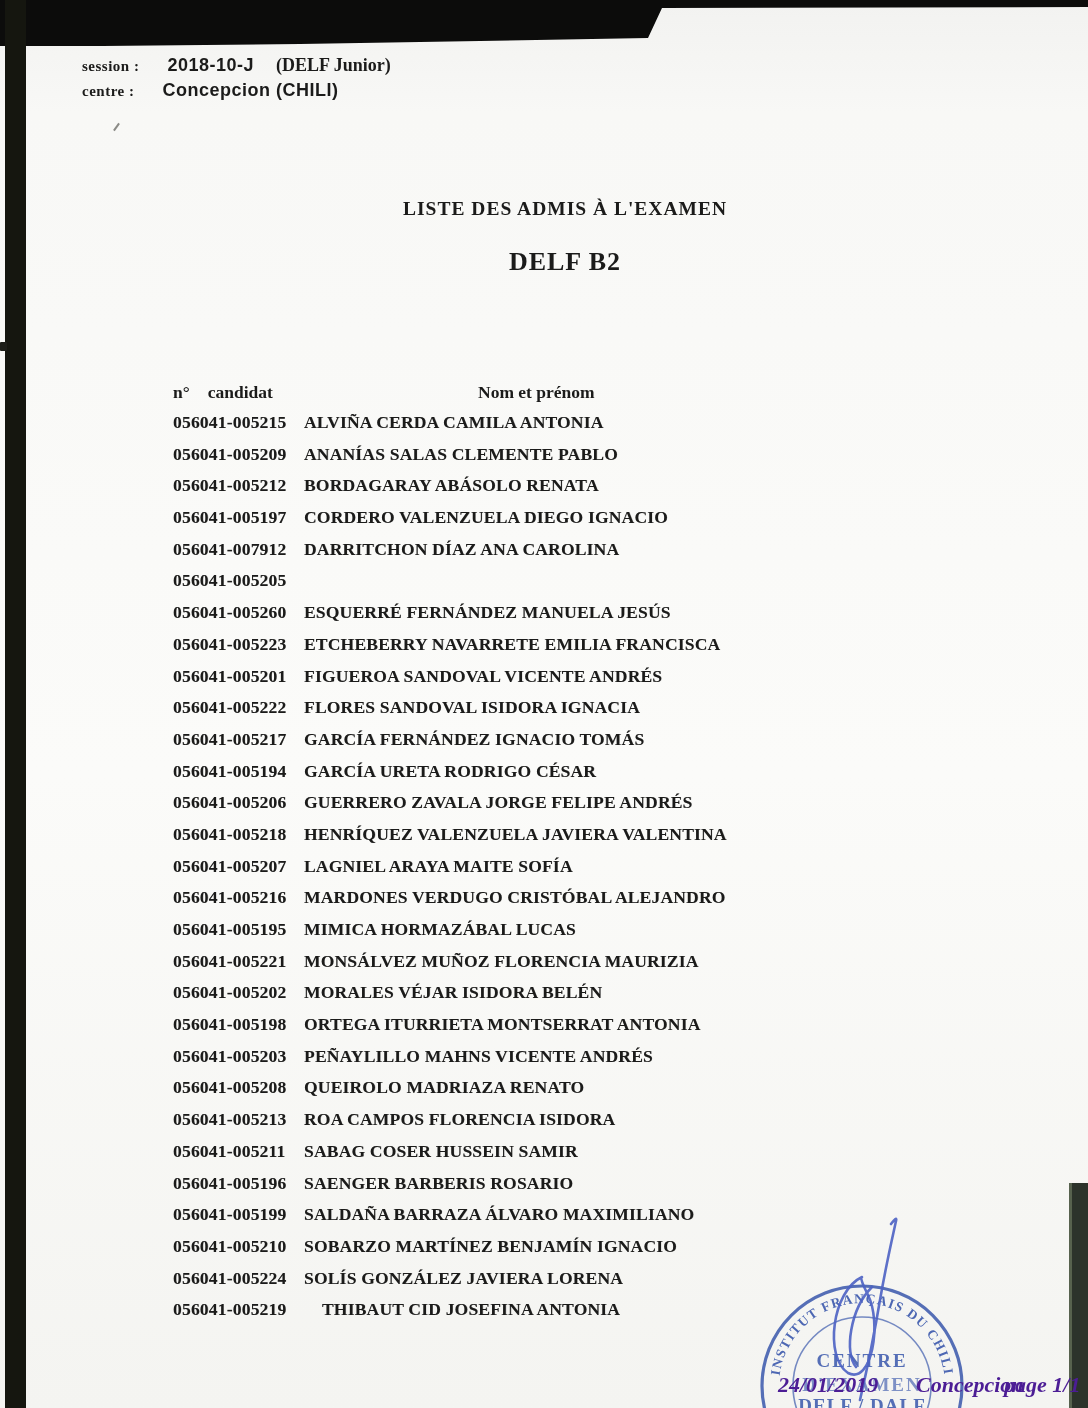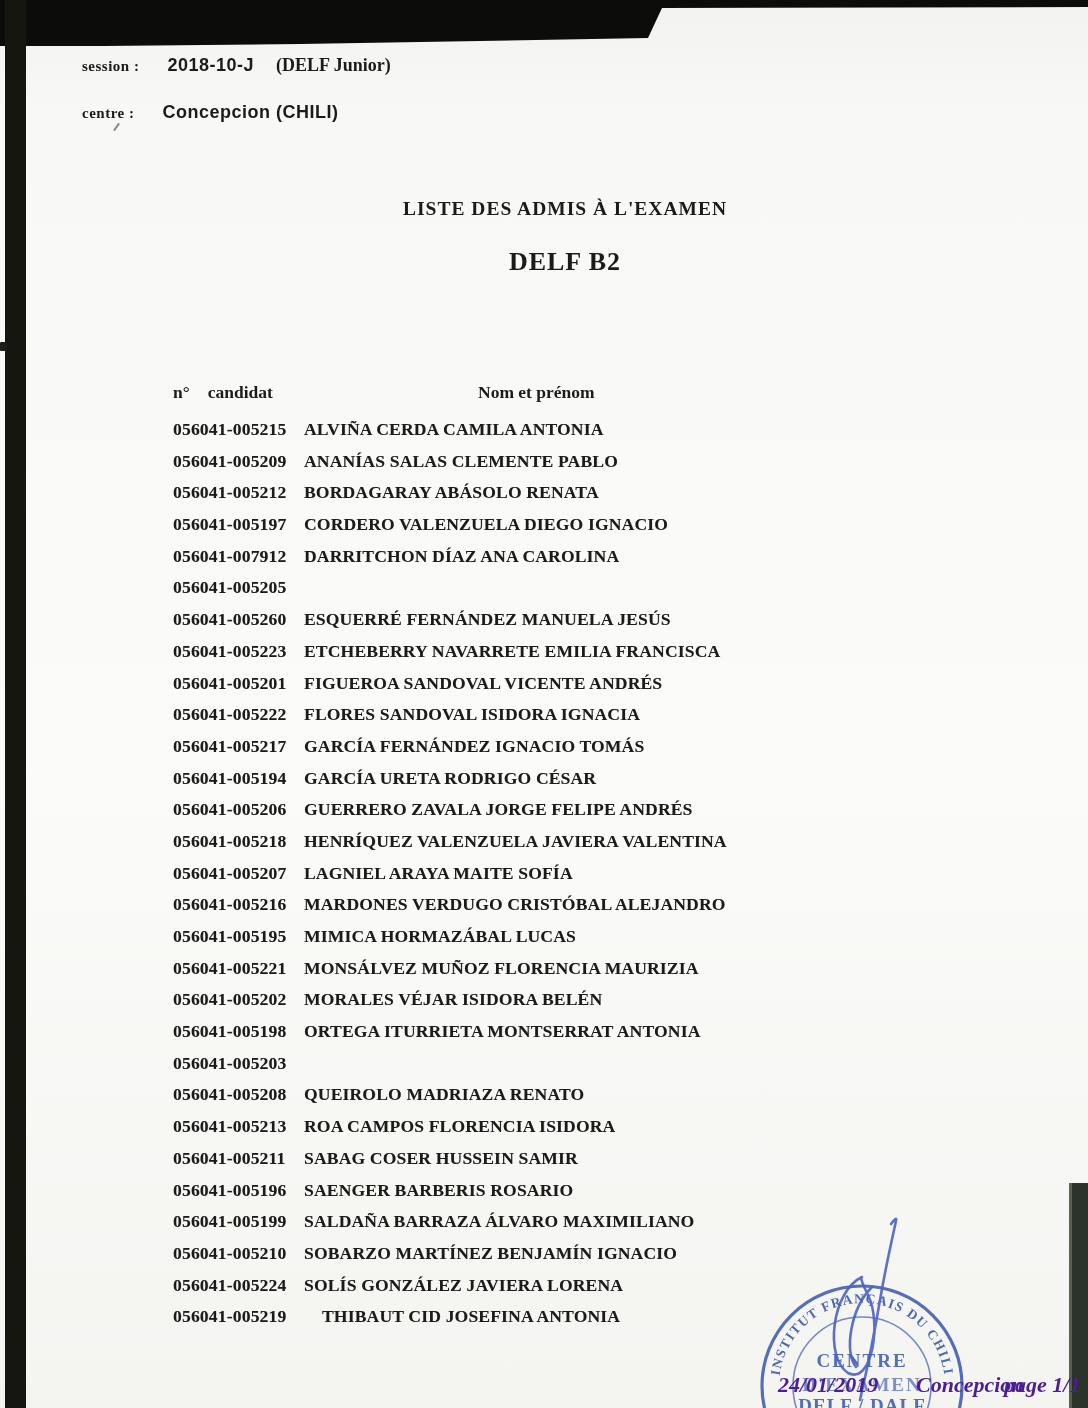--- a/index.html
+++ b/index.html
@@ -11,35 +11,35 @@
   
   .top-bar{position:absolute;left:0;top:0;width:1088px;height:46px;background:#0c0c0b;
     clip-path:polygon(0 0,1088px 0,1088px 7px,662px 8px,648px 38px,300px 44px,0 47px);}
   .left-strip{position:absolute;left:5px;top:0;width:21px;height:1408px;background:#15160f;}
   .left-speck{position:absolute;left:0;top:342px;width:7px;height:9px;background:#1d1e18;border-radius:1px;}
   .right-strip{position:absolute;right:0;top:1183px;width:16px;height:225px;background:#2c332b;border-left:3px solid #57624e;}
   .scan-speck{position:absolute;left:112px;top:126px;width:9px;height:2px;background:#8a8a86;transform:rotate(-55deg);}
   
   .field{position:absolute;left:82px;}
   .field-session{top:55px;}
-  .field-centre{top:102px;}
+  .field-centre{top:80px;}
   .field .label{font-weight:bold;font-size:15px;letter-spacing:.5px;}
   .field .value{font-family:"Liberation Sans",sans-serif;font-weight:bold;font-size:18px;margin-left:28px;letter-spacing:.5px;}
   .field .note{font-weight:bold;font-size:18px;margin-left:22px;}
   
   .title-block{position:absolute;left:0;top:198px;width:1130px;text-align:center;}
   .doc-title{font-weight:bold;font-size:19.5px;letter-spacing:1px;}
   .doc-subtitle{font-weight:bold;font-size:26px;margin-top:27px;letter-spacing:1px;}
   
   .list-wrap{position:absolute;left:173px;top:382px;width:820px;}
   .list-header{position:relative;height:21px;font-weight:bold;font-size:17.5px;}
   .hdr-left{position:absolute;left:0;top:0;}
   .hdr-left .h2{margin-left:18px;}
   .hdr-name{position:absolute;left:305px;top:0;}
-  .rows{margin-top:16px;}
+  .rows{margin-top:9px;}
   .row{display:flex;height:31.7px;align-items:baseline;font-weight:bold;font-size:17.5px;
     letter-spacing:.2px;text-shadow:.3px .3px 0 rgba(25,25,25,.35);}
   .row .num{width:125px;flex:0 0 auto;}
   .row .name{margin-left:6px;white-space:nowrap;}
   .row.wide-gap .name{margin-left:24px;}
   
   .stamp-svg{position:absolute;left:752px;top:1280px;overflow:hidden;}
   .sig-svg{position:absolute;left:800px;top:1215px;}
   
   .footer-text{position:absolute;top:1372px;font-style:italic;font-weight:bold;font-size:22px;color:#4c1d95;z-index:5;}
@@ -168,20 +168,21 @@
     <span class="name">MORALES VÉJAR ISIDORA BELÉN</span>
   </div>
 
   <div class="row">
     <span class="num">056041-005198</span>
     <span class="name">ORTEGA ITURRIETA MONTSERRAT ANTONIA</span>
   </div>
 
   <div class="row">
     <span class="num">056041-005203</span>
+    <span class="name">PEÑAYLILLO MAHNS VICENTE ANDRÉS</span>
   </div>
 
   <div class="row">
     <span class="num">056041-005208</span>
     <span class="name">QUEIROLO MADRIAZA RENATO</span>
   </div>
 
   <div class="row">
     <span class="num">056041-005213</span>
     <span class="name">ROA CAMPOS FLORENCIA ISIDORA</span>

